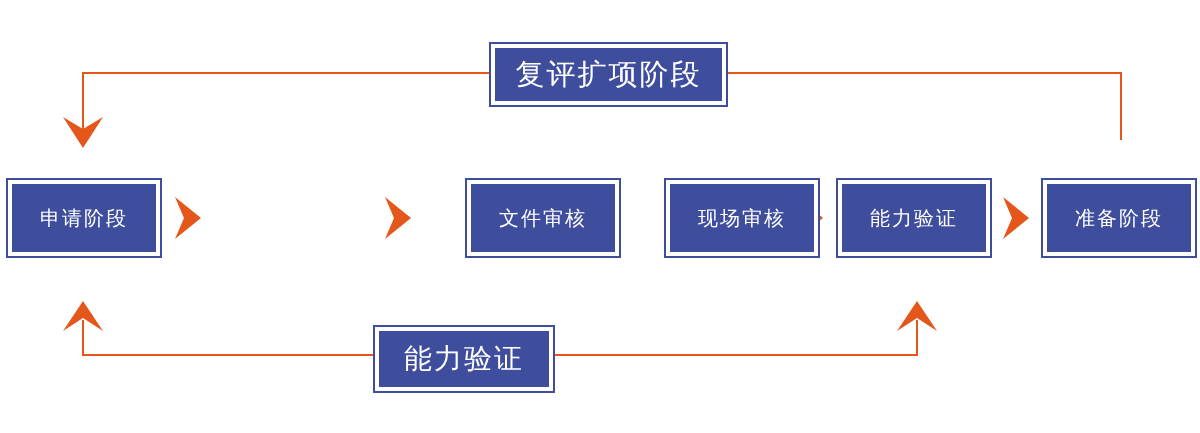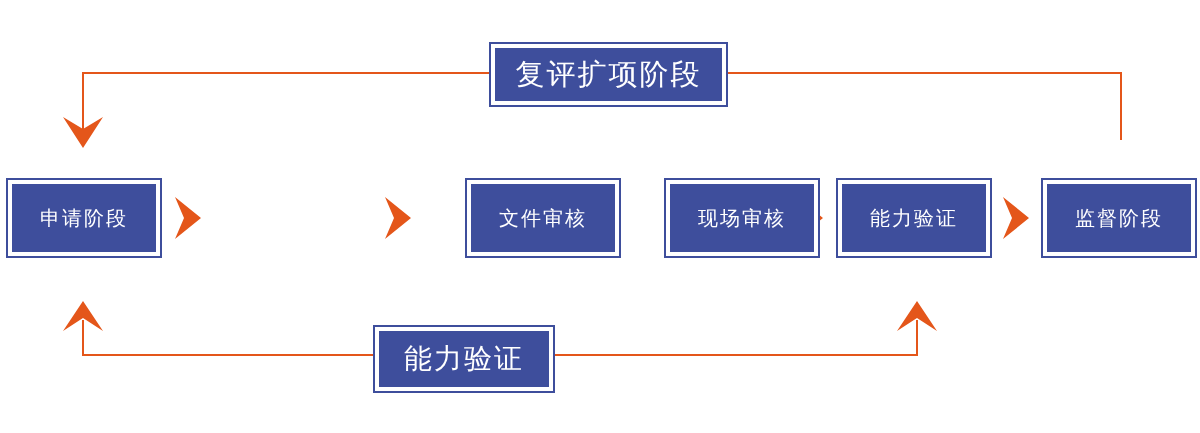--- a/index.html
+++ b/index.html
@@ -88,21 +88,21 @@
       <span class="box-label">现场审核</span>
     </div>
   </div>
   <div class="box stage stage-5">
     <div class="box-inner">
       <span class="box-label">能力验证</span>
     </div>
   </div>
   <div class="box stage stage-6">
     <div class="box-inner">
-      <span class="box-label">监督阶段</span>
+      <span class="box-label">准备阶段</span>
     </div>
   </div>
 
   <div class="box loop-top">
     <div class="box-inner">
       <span class="box-label">复评扩项阶段</span>
     </div>
   </div>
   <div class="box loop-bottom">
     <div class="box-inner">

